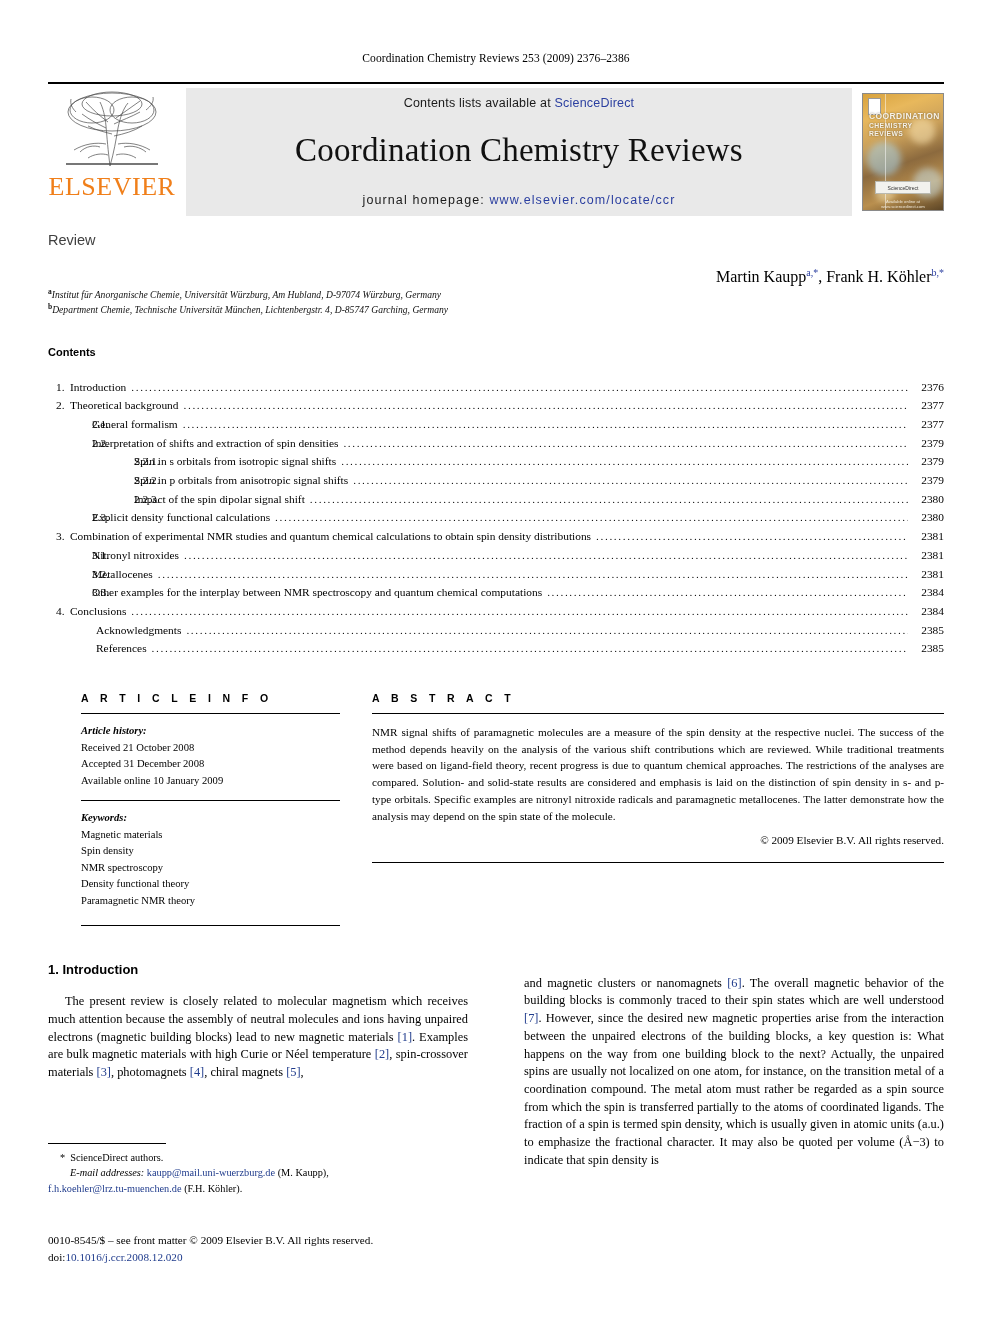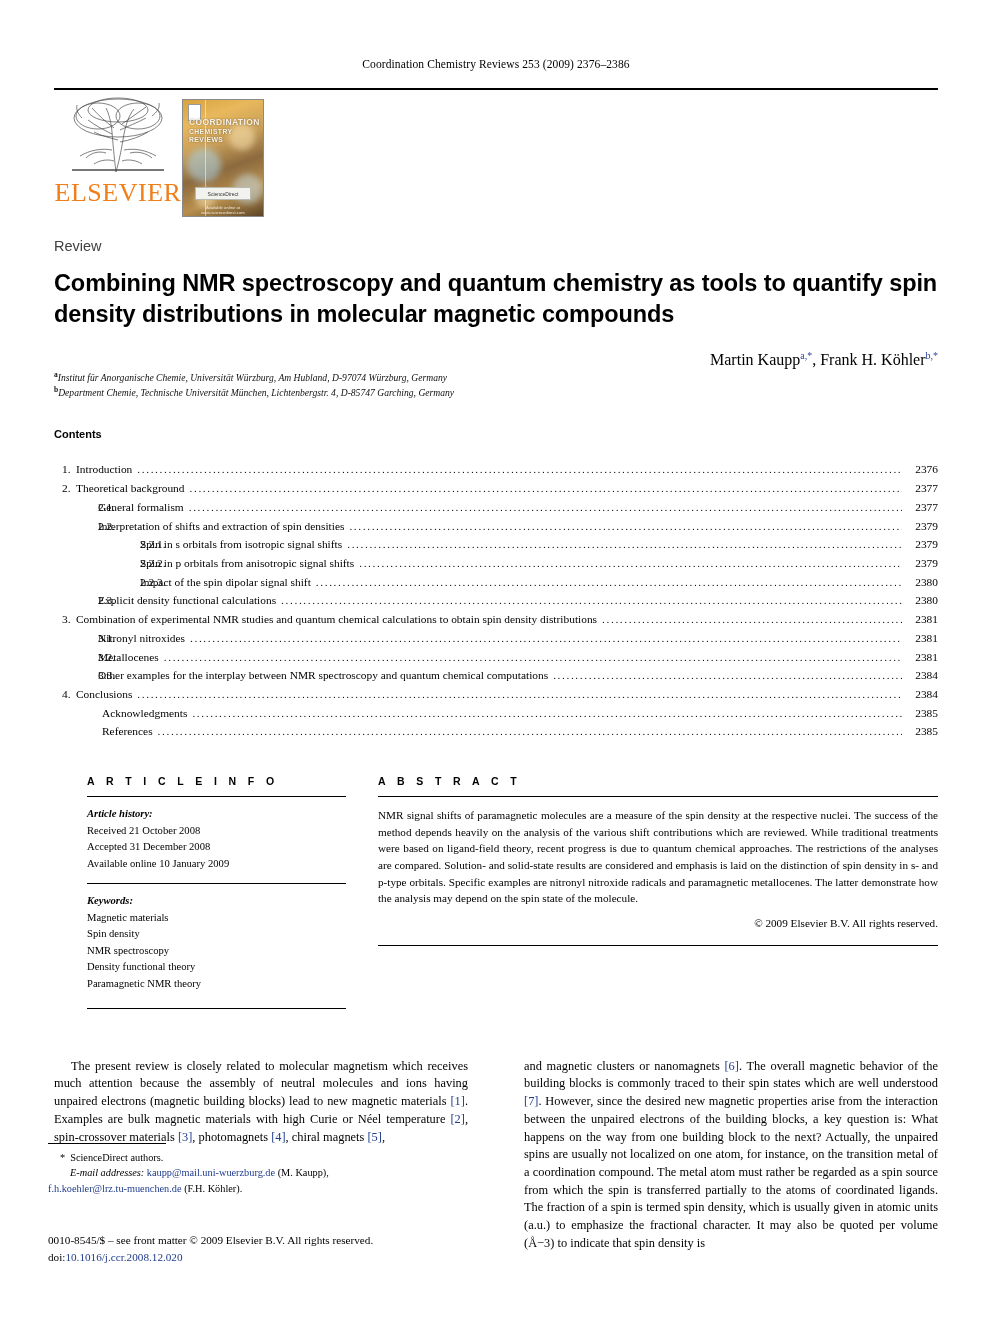--- a/index.html
+++ b/index.html
@@ -7,21 +7,21 @@
   html, body { margin: 0; padding: 0; }
   body {
     width: 992px;
     height: 1323px;
     background: #ffffff;
     font-family: "Liberation Serif", "DejaVu Serif", serif;
     color: #000000;
     position: relative;
     overflow: hidden;
   }
-  .page { width: 992px; height: 1323px; position: relative; padding: 6px; }
+  .page { width: 992px; height: 1323px; position: relative; padding: 0; }
 
   
   .running-head {
     text-align: center;
     font-size: 11.5px;
     letter-spacing: .1px;
     padding-top: 52px;
     font-family: "Liberation Serif", serif;
   }
 
@@ -295,20 +295,31 @@
             <path d="M22 64 C28 58 36 57 42 59"></path>
             <path d="M66 59 C74 57 82 59 88 64"></path>
             <path d="M30 70 C36 66 44 65 50 67"></path>
             <path d="M58 67 C64 65 72 66 78 70"></path>
           </g>
           <line x1="8" y1="76" x2="100" y2="76" stroke="#4a4a4a" stroke-width="1.4"></line>
         </svg>
         <div class="elsevier-word">ELSEVIER</div>
       </div>
 
+      <div class="journal-band">
+        <div class="sd-line">
+          <span>Contents lists available at</span>
+          <span class="sd-link">ScienceDirect</span>
+        </div>
+        <div class="journal-title">Coordination Chemistry Reviews</div>
+        <div class="homepage-line">
+          <span class="homepage-label">journal homepage:</span>
+          <span class="homepage-url">www.elsevier.com/locate/ccr</span>
+        </div>
+      </div>
 
       <div class="cover-thumb">
         <div class="cover-blob" style="width:34px;height:34px;left:4px;top:48px;background:rgba(173,214,232,.55)"></div>
         <div class="cover-blob" style="width:26px;height:26px;left:46px;top:24px;background:rgba(245,222,170,.6)"></div>
         <div class="cover-blob" style="width:30px;height:30px;left:50px;top:74px;background:rgba(200,226,236,.5)"></div>
         <div class="cover-blob" style="width:20px;height:20px;left:12px;top:88px;background:rgba(250,236,190,.5)"></div>
         <div class="cover-spine"></div>
         <div class="cover-els"></div>
         <div class="cover-title">
           <span>COORDINATION</span>
@@ -317,21 +328,20 @@
         <div class="cover-badge">ScienceDirect</div>
         <div class="cover-footline">Available online at www.sciencedirect.com</div>
       </div>
 
     </div>
   </div>
 
   <div class="body-wrap">
 
     <div class="doctype">Review</div>
-    <h1 class="art-title">Combining NMR spectroscopy and quantum chemistry as tools to quantify spin density distributions in molecular magnetic compounds</h1>
 
     <div class="authors">
       <span>Martin Kaupp</span><sup>a,*</sup><span>, </span><span>Frank H. Köhler</span><sup>b,*</sup>
     </div>
 
     <div class="affils">
       <div>
         <sup>a</sup><span>Institut für Anorganische Chemie, Universität Würzburg, Am Hubland, D-97074 Würzburg, Germany</span>
       </div>
       <div>
@@ -461,20 +471,21 @@
         <div class="rule-thick"></div>
         <div class="abstract-text">NMR signal shifts of paramagnetic molecules are a measure of the spin density at the respective nuclei. The success of the method depends heavily on the analysis of the various shift contributions which are reviewed. While traditional treatments were based on ligand-field theory, recent progress is due to quantum chemical approaches. The restrictions of the analyses are compared. Solution- and solid-state results are considered and emphasis is laid on the distinction of spin density in s- and p-type orbitals. Specific examples are nitronyl nitroxide radicals and paramagnetic metallocenes. The latter demonstrate how the analysis may depend on the spin state of the molecule.</div>
         <div class="copyright">© 2009 Elsevier B.V. All rights reserved.</div>
         <div class="ia-bottom-rule-right"></div>
       </div>
 
     </div>
 
     <div class="cols">
       <div class="col col-left">
+        <div class="sec-h">1.  Introduction</div>
         <p class="para" id="intro-left"><span>The present review is closely related to molecular magnetism which receives much attention because the assembly of neutral molecules and ions having unpaired electrons (magnetic building blocks) lead to new magnetic materials </span><span class="ref">[1]</span><span>. Examples are bulk magnetic materials with high Curie or Néel temperature </span><span class="ref">[2]</span><span>, spin-crossover materials </span><span class="ref">[3]</span><span>, photomagnets </span><span class="ref">[4]</span><span>, chiral magnets </span><span class="ref">[5]</span><span>,</span></p>
       </div>
       <div class="col col-right">
         <p class="para noindent" id="intro-right"><span>and magnetic clusters or nanomagnets </span><span class="ref">[6]</span><span>. The overall magnetic behavior of the building blocks is commonly traced to their spin states which are well understood </span><span class="ref">[7]</span><span>. However, since the desired new magnetic properties arise from the interaction between the unpaired electrons of the building blocks, a key question is: What happens on the way from one building block to the next? Actually, the unpaired spins are usually not localized on one atom, for instance, on the transition metal of a coordination compound. The metal atom must rather be regarded as a spin source from which the spin is transferred partially to the atoms of coordinated ligands. The fraction of a spin is termed spin density, which is usually given in atomic units (a.u.) to emphasize the fractional character. It may also be quoted per volume (Å−3) to indicate that spin density is</span></p>
       </div>
     </div>
 
   </div>
 
   <div class="footnote-area">

